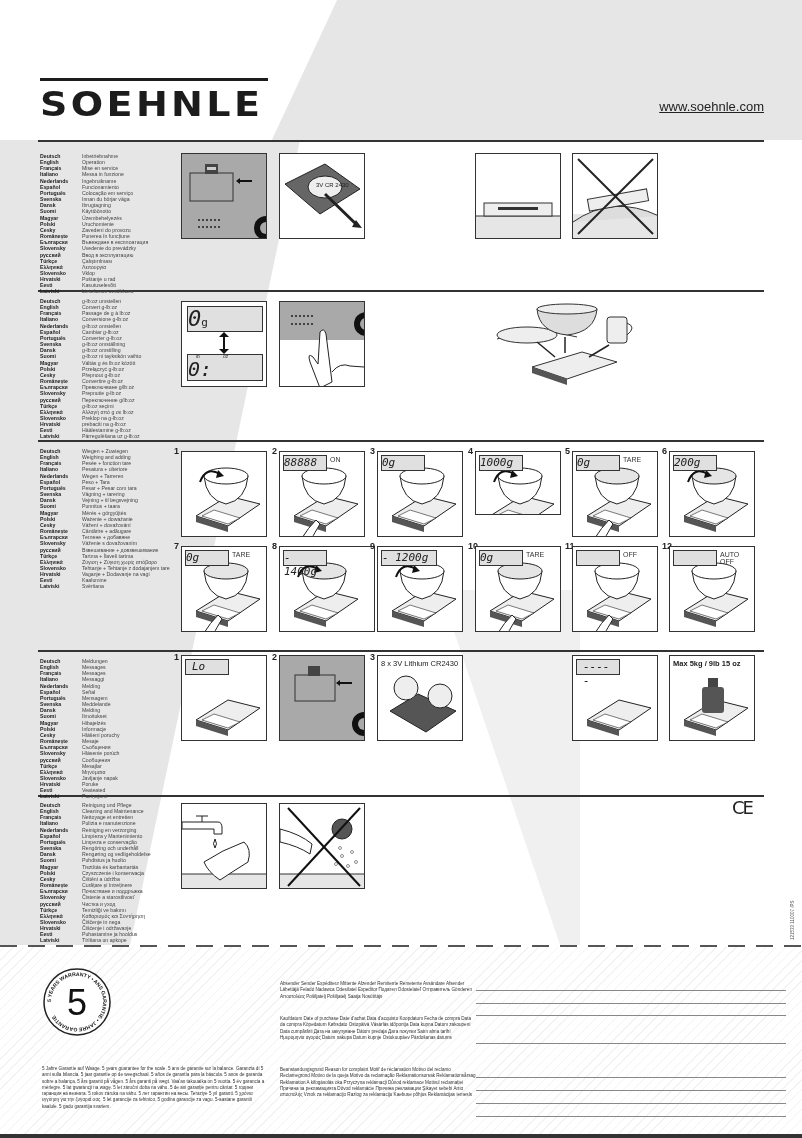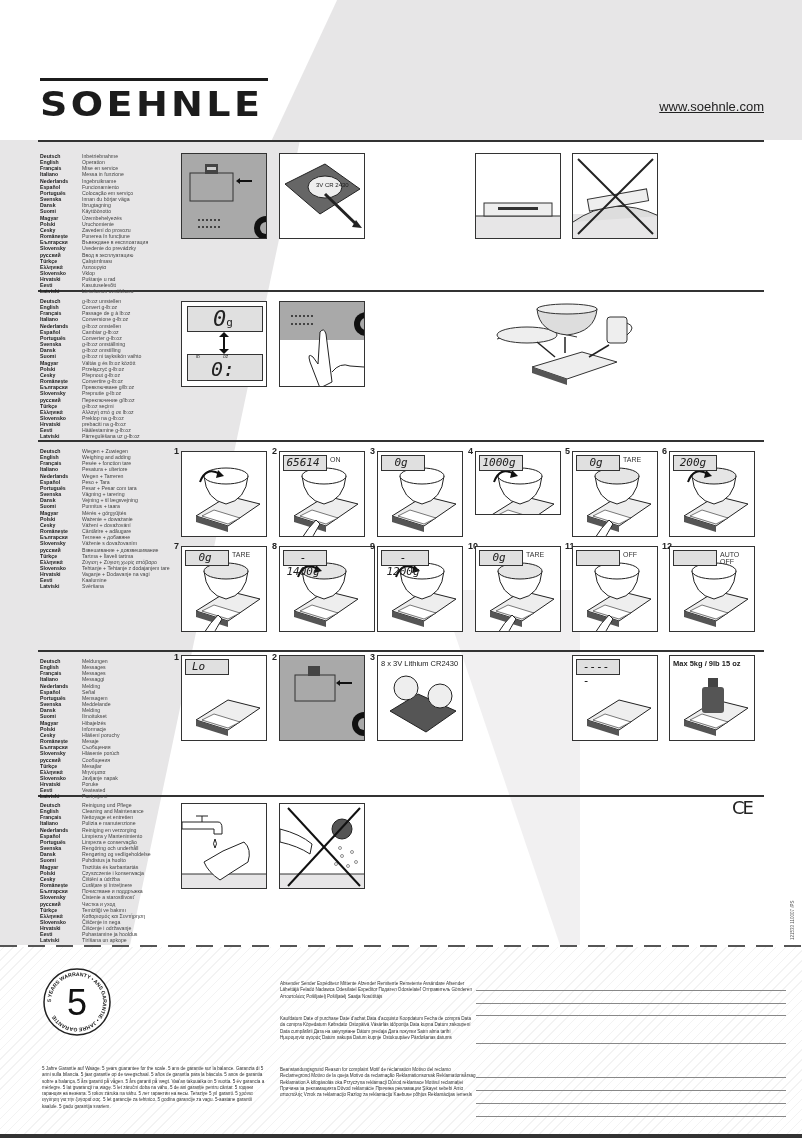--- a/index.html
+++ b/index.html
@@ -17,21 +17,21 @@
 
   .lang-table { position: absolute; left: 40px; font-size: 5.2px; line-height: 6.15px; }
   .lang-row { display: flex; white-space: nowrap; }
   .lang-name { width: 42px; font-weight: bold; color: #222; }
   .lang-text { color: #444; }
 
   .panel { position: absolute; border: 1.5px solid #333; background: #fff; overflow: hidden; }
   .panel.grey { background: #a9a9a9; }
   .step-num { position: absolute; font-size: 9px; font-weight: bold; color: #222; }
   .lcd { position: absolute; background: #e0e0e0; border: 1px solid #333; font-family: "DejaVu Sans Mono", monospace;
-    font-style: italic; font-size: 11px; text-align: center; padding-right: 4px; color: #222; line-height: 14px; height: 16px; }
+    font-style: italic; font-size: 11px; text-align: left; padding-right: 4px; color: #222; line-height: 14px; height: 16px; }
   .lcd-label { position: absolute; font-size: 7px; color: #333; }
   .caption { position: absolute; font-size: 7.5px; color: #222; }
   .dashed { position: absolute; left: 0; top: 945px; width: 802px; height: 2px;
     background: repeating-linear-gradient(90deg, #555 0 17px, transparent 17px 28px); }
   .footer-bg { position: absolute; left: 0; top: 947px; width: 802px; height: 191px;
     background: repeating-linear-gradient(-45deg, #fff 0 6px, #f3f3f3 6px 7px); }
   .footer-bottom { position: absolute; left: 0; top: 1134px; width: 802px; height: 4px; background: #333; }
 
   .warranty-seal { position: absolute; left: 42px; top: 967px; width: 70px; height: 70px; }
   .warranty-text { position: absolute; left: 42px; top: 1066px; width: 225px; font-size: 4.6px; line-height: 6.3px; color: #333; }
@@ -662,21 +662,21 @@
     <div class="step-num" style="left: 272px; top: 446px;">2</div>
     <div class="panel" style="left: 279px; top: 451px; width: 86px; height: 86px;">
       <svg width="86" height="86" style="position:absolute;left:0;top:0">
         <polygon points="14,64 46,44 78,52 46,74" fill="#eee" stroke="#222"></polygon>
         <polygon points="14,64 46,74 46,80 14,70" fill="#555"></polygon>
         <polygon points="20,64 46,72 58,66 32,58" fill="#fff" stroke="#222" stroke-width="0.6"></polygon>
         <path d="M22,24 Q24,48 44,52 Q64,48 66,24" fill="#fff" stroke="#222"></path>
         <ellipse cx="44" cy="24" rx="22" ry="8" fill="#fff" stroke="#222"></ellipse>
         <path d="M22,86 Q28,76 36,68 L40,72 Q34,82 32,86" fill="#fff" stroke="#222"></path>
       </svg>
-      <div class="lcd" style="left: 3px; top: 3px; width: 44px;">65614</div>
+      <div class="lcd" style="left: 3px; top: 3px; width: 44px;">88888</div>
       <div class="lcd-label" style="left: 50px; top: 4px;">ON</div>
     </div>
     <div class="step-num" style="left: 370px; top: 446px;">3</div>
     <div class="panel" style="left: 377px; top: 451px; width: 86px; height: 86px;">
       <svg width="86" height="86" style="position:absolute;left:0;top:0">
         <polygon points="14,64 46,44 78,52 46,74" fill="#eee" stroke="#222"></polygon>
         <polygon points="14,64 46,74 46,80 14,70" fill="#555"></polygon>
         <polygon points="20,64 46,72 58,66 32,58" fill="#fff" stroke="#222" stroke-width="0.6"></polygon>
         <path d="M22,24 Q24,48 44,52 Q64,48 66,24" fill="#fff" stroke="#222"></path>
         <ellipse cx="44" cy="24" rx="22" ry="8" fill="#fff" stroke="#222"></ellipse>
@@ -756,21 +756,21 @@
     <div class="panel" style="left: 377px; top: 546px; width: 86px; height: 86px;">
       <svg width="86" height="86" style="position:absolute;left:0;top:0">
         <polygon points="14,64 46,44 78,52 46,74" fill="#eee" stroke="#222"></polygon>
         <polygon points="14,64 46,74 46,80 14,70" fill="#555"></polygon>
         <polygon points="20,64 46,72 58,66 32,58" fill="#fff" stroke="#222" stroke-width="0.6"></polygon>
         <path d="M22,24 Q24,48 44,52 Q64,48 66,24" fill="#fff" stroke="#222"></path>
         <ellipse cx="44" cy="24" rx="22" ry="8" fill="#fff" stroke="#222"></ellipse>
         <path d="M18,30 Q24,14 38,22" fill="none" stroke="#111" stroke-width="2"></path>
         <polygon points="36,18 42,24 34,26" fill="#111"></polygon>
       </svg>
-      <div class="lcd" style="left: 3px; top: 3px; width: 48px;">- 1200g</div>
+      <div class="lcd" style="left: 3px; top: 3px; width: 56px;">- 1200g</div>
       <div class="lcd-label" style="left: 50px; top: 4px;"></div>
     </div>
     <div class="step-num" style="left: 468px; top: 541px;">10</div>
     <div class="panel" style="left: 475px; top: 546px; width: 86px; height: 86px;">
       <svg width="86" height="86" style="position:absolute;left:0;top:0">
         <polygon points="14,64 46,44 78,52 46,74" fill="#eee" stroke="#222"></polygon>
         <polygon points="14,64 46,74 46,80 14,70" fill="#555"></polygon>
         <polygon points="20,64 46,72 58,66 32,58" fill="#fff" stroke="#222" stroke-width="0.6"></polygon>
         <path d="M22,24 Q24,48 44,52 Q64,48 66,24" fill="#fff" stroke="#222"></path>
         <ellipse cx="44" cy="24" rx="22" ry="8" fill="#e5e5e5" stroke="#222"></ellipse>

